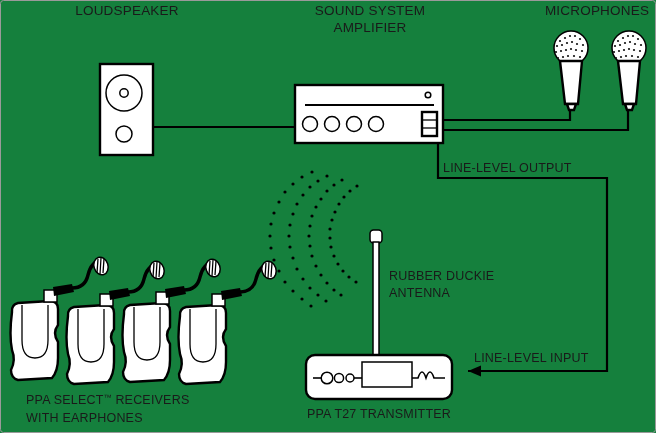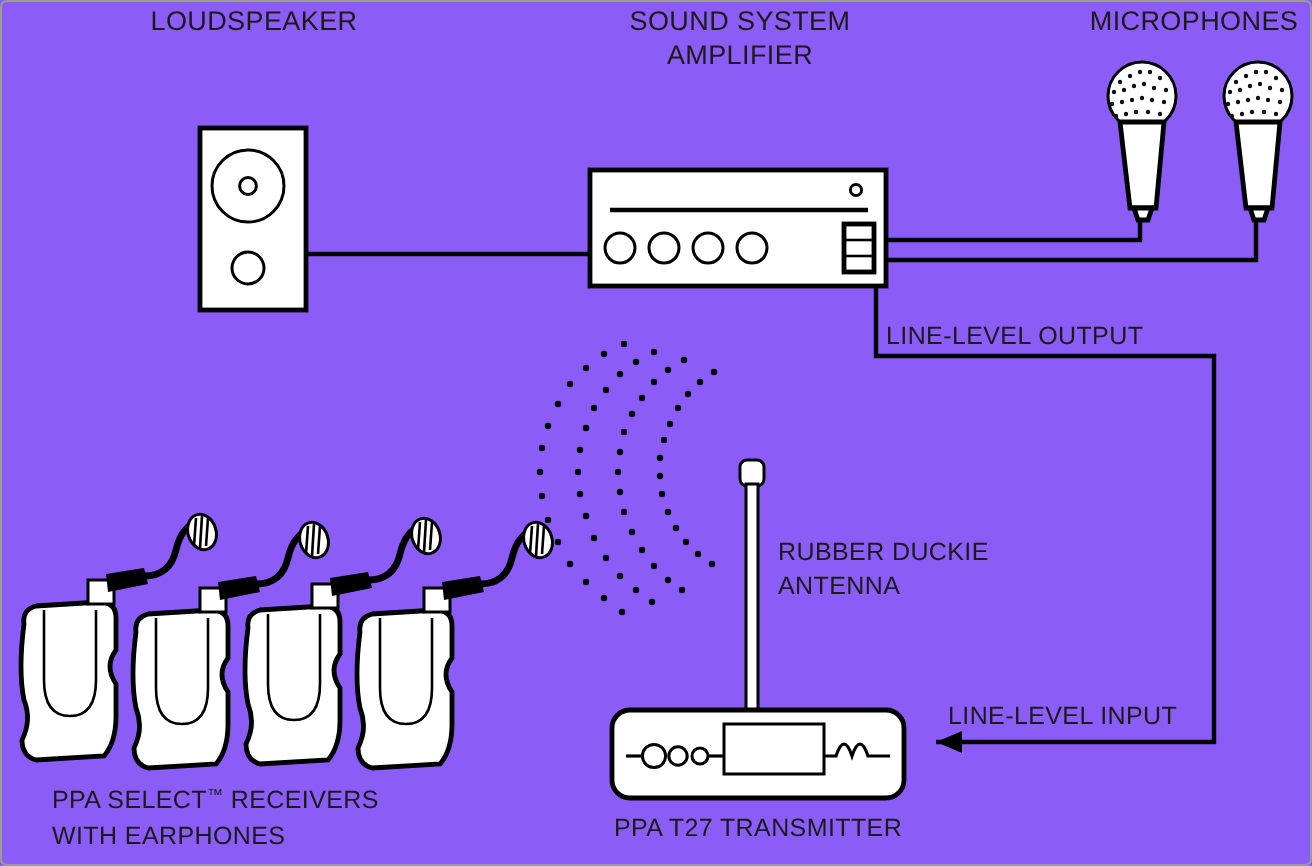--- a/index.html
+++ b/index.html
@@ -7,21 +7,21 @@
     padding: 0;
     background: #ffffff;
   }
   body {
     font-family: "Liberation Sans", sans-serif;
   }
   #diagram-root {
     position: relative;
     width: 656px;
     height: 433px;
-    background: #8b5cf6;
+    background: #15803d;
     overflow: hidden;
   }
   #diagram-svg {
     position: absolute;
     left: 0;
     top: 0;
     width: 656px;
     height: 433px;
     display: block;
   }

